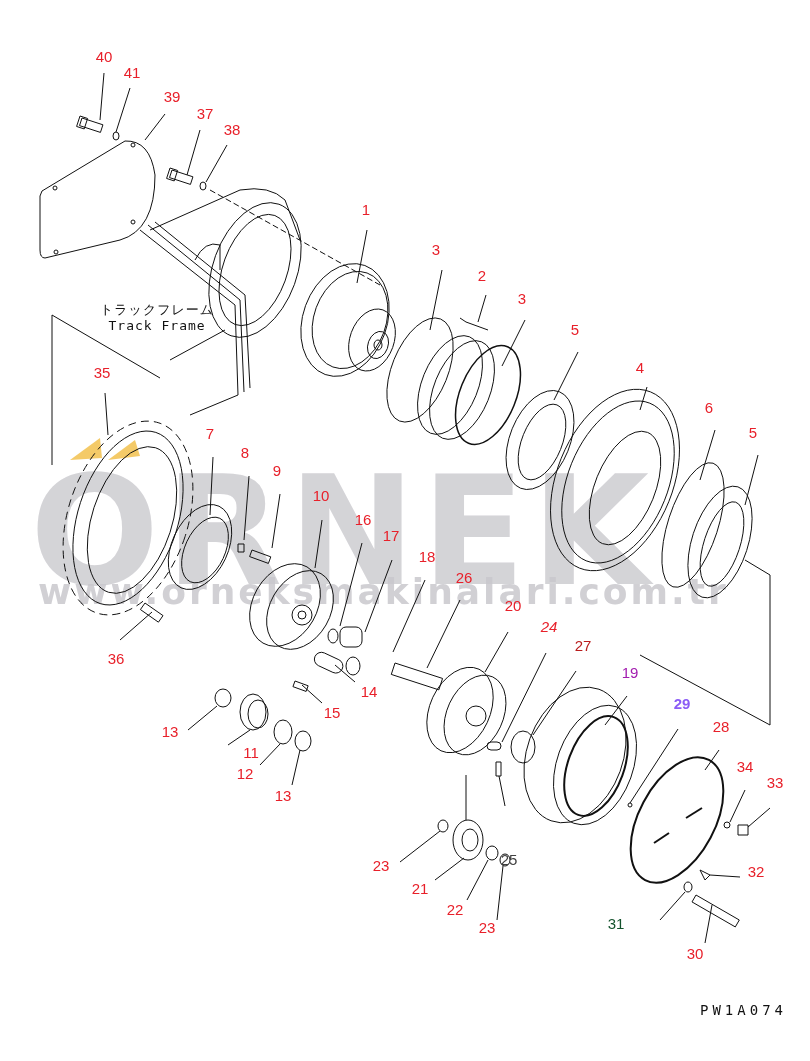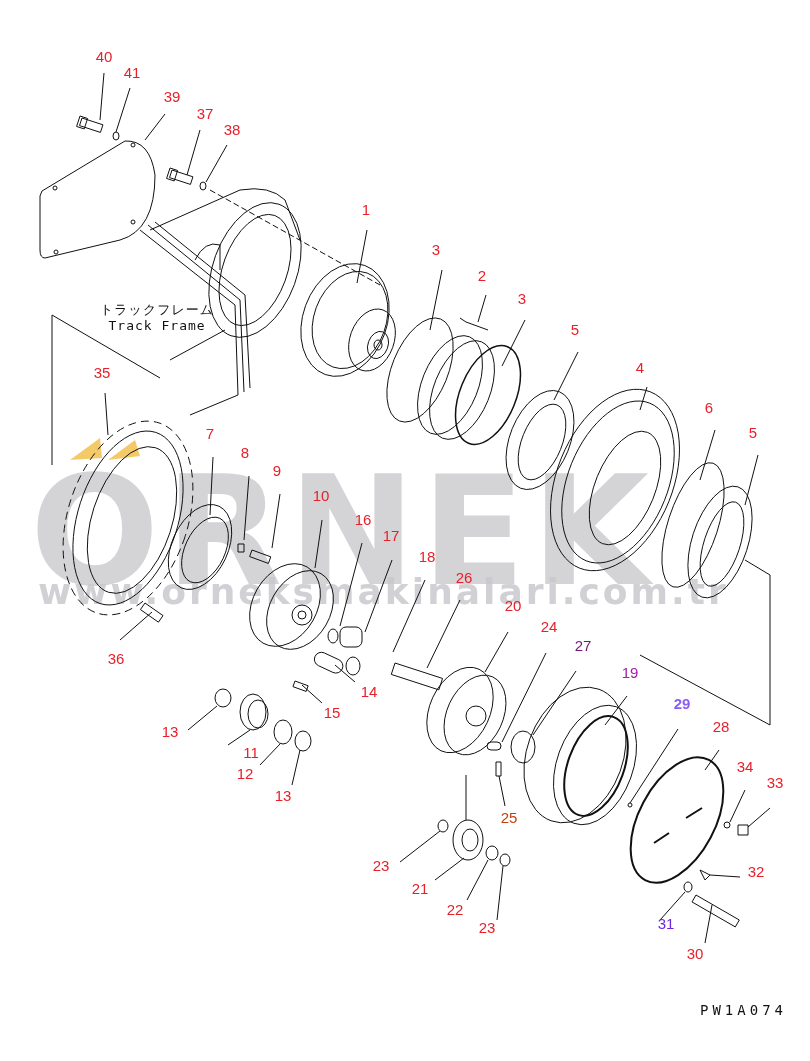--- a/index.html
+++ b/index.html
@@ -256,38 +256,38 @@
       <div class="callout" style="left: 102px; top: 373px; color: rgb(232, 32, 42);">35</div>
       <div class="callout" style="left: 210px; top: 434px; color: rgb(232, 32, 42);">7</div>
       <div class="callout" style="left: 245px; top: 453px; color: rgb(232, 32, 42);">8</div>
       <div class="callout" style="left: 277px; top: 471px; color: rgb(232, 32, 42);">9</div>
       <div class="callout" style="left: 321px; top: 496px; color: rgb(232, 32, 42);">10</div>
       <div class="callout" style="left: 363px; top: 520px; color: rgb(232, 32, 42);">16</div>
       <div class="callout" style="left: 391px; top: 536px; color: rgb(232, 32, 42);">17</div>
       <div class="callout" style="left: 427px; top: 557px; color: rgb(232, 32, 42);">18</div>
       <div class="callout" style="left: 464px; top: 578px; color: rgb(232, 32, 42);">26</div>
       <div class="callout" style="left: 513px; top: 606px; color: rgb(232, 32, 42);">20</div>
-      <div class="callout" style="left: 549px; top: 627px; color: rgb(232, 32, 42);">24</div>
-      <div class="callout" style="left: 583px; top: 646px; color: #701a75;">27</div>
+      <div class="callout" style="left: 549px; top: 627px; color: rgb(232, 32, 42); font-style: italic;">24</div>
+      <div class="callout" style="left: 583px; top: 646px; color: #b91c1c;">27</div>
       <div class="callout" style="left: 630px; top: 673px; color: #a21caf;">19</div>
       <div class="callout" style="left: 682px; top: 704px; color: #8b5cf6; font-weight: bold;">29</div>
       <div class="callout" style="left: 721px; top: 727px; color: rgb(232, 32, 42);">28</div>
       <div class="callout" style="left: 745px; top: 767px; color: rgb(232, 32, 42);">34</div>
       <div class="callout" style="left: 775px; top: 783px; color: rgb(232, 32, 42);">33</div>
       <div class="callout" style="left: 116px; top: 659px; color: rgb(232, 32, 42);">36</div>
       <div class="callout" style="left: 369px; top: 692px; color: rgb(232, 32, 42);">14</div>
       <div class="callout" style="left: 332px; top: 713px; color: rgb(232, 32, 42);">15</div>
       <div class="callout" style="left: 170px; top: 732px; color: rgb(232, 32, 42);">13</div>
       <div class="callout" style="left: 207px; top: 753px; color: rgb(232, 32, 42); margin-left: 44px;">11</div>
       <div class="callout" style="left: 245px; top: 774px; color: rgb(232, 32, 42);">12</div>
       <div class="callout" style="left: 283px; top: 796px; color: rgb(232, 32, 42);">13</div>
-      <div class="callout" style="left: 509px; top: 818px; color: #c2410c; text-align: right;">25</div>
+      <div class="callout" style="left: 509px; top: 860px; color: #404040; text-align: right;">25</div>
       <div class="callout" style="left: 756px; top: 872px; color: rgb(232, 32, 42);">32</div>
       <div class="callout" style="left: 381px; top: 866px; color: rgb(232, 32, 42);">23</div>
       <div class="callout" style="left: 420px; top: 889px; color: rgb(232, 32, 42);">21</div>
       <div class="callout" style="left: 455px; top: 910px; color: rgb(232, 32, 42);">22</div>
       <div class="callout" style="left: 487px; top: 928px; color: rgb(232, 32, 42);">23</div>
-      <div class="callout" style="left: 666px; top: 924px; color: #6d28d9;">31</div>
+      <div class="callout" style="left: 616px; top: 924px; color: #14532d;">31</div>
       <div class="callout" style="left: 695px; top: 954px; color: rgb(232, 32, 42);">30</div>
     </div>
 
   <div class="drawing-code">PW1A074</div>
 </div>
 
 </body></html>

